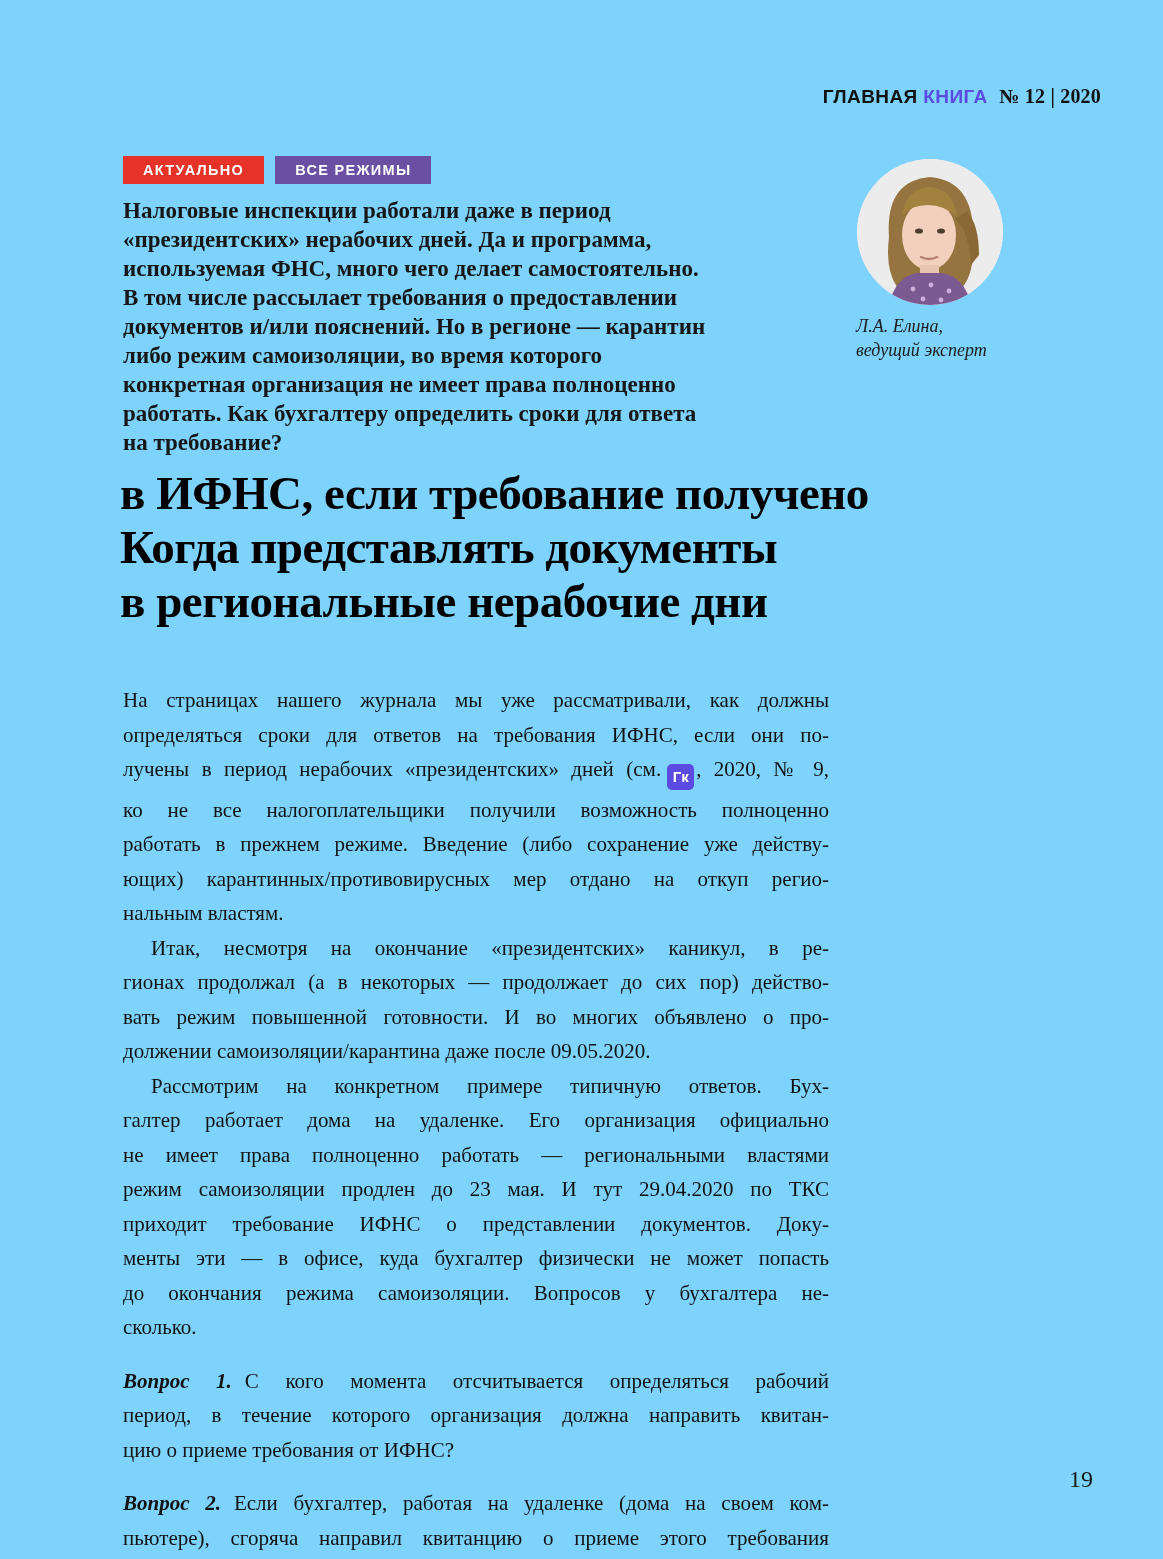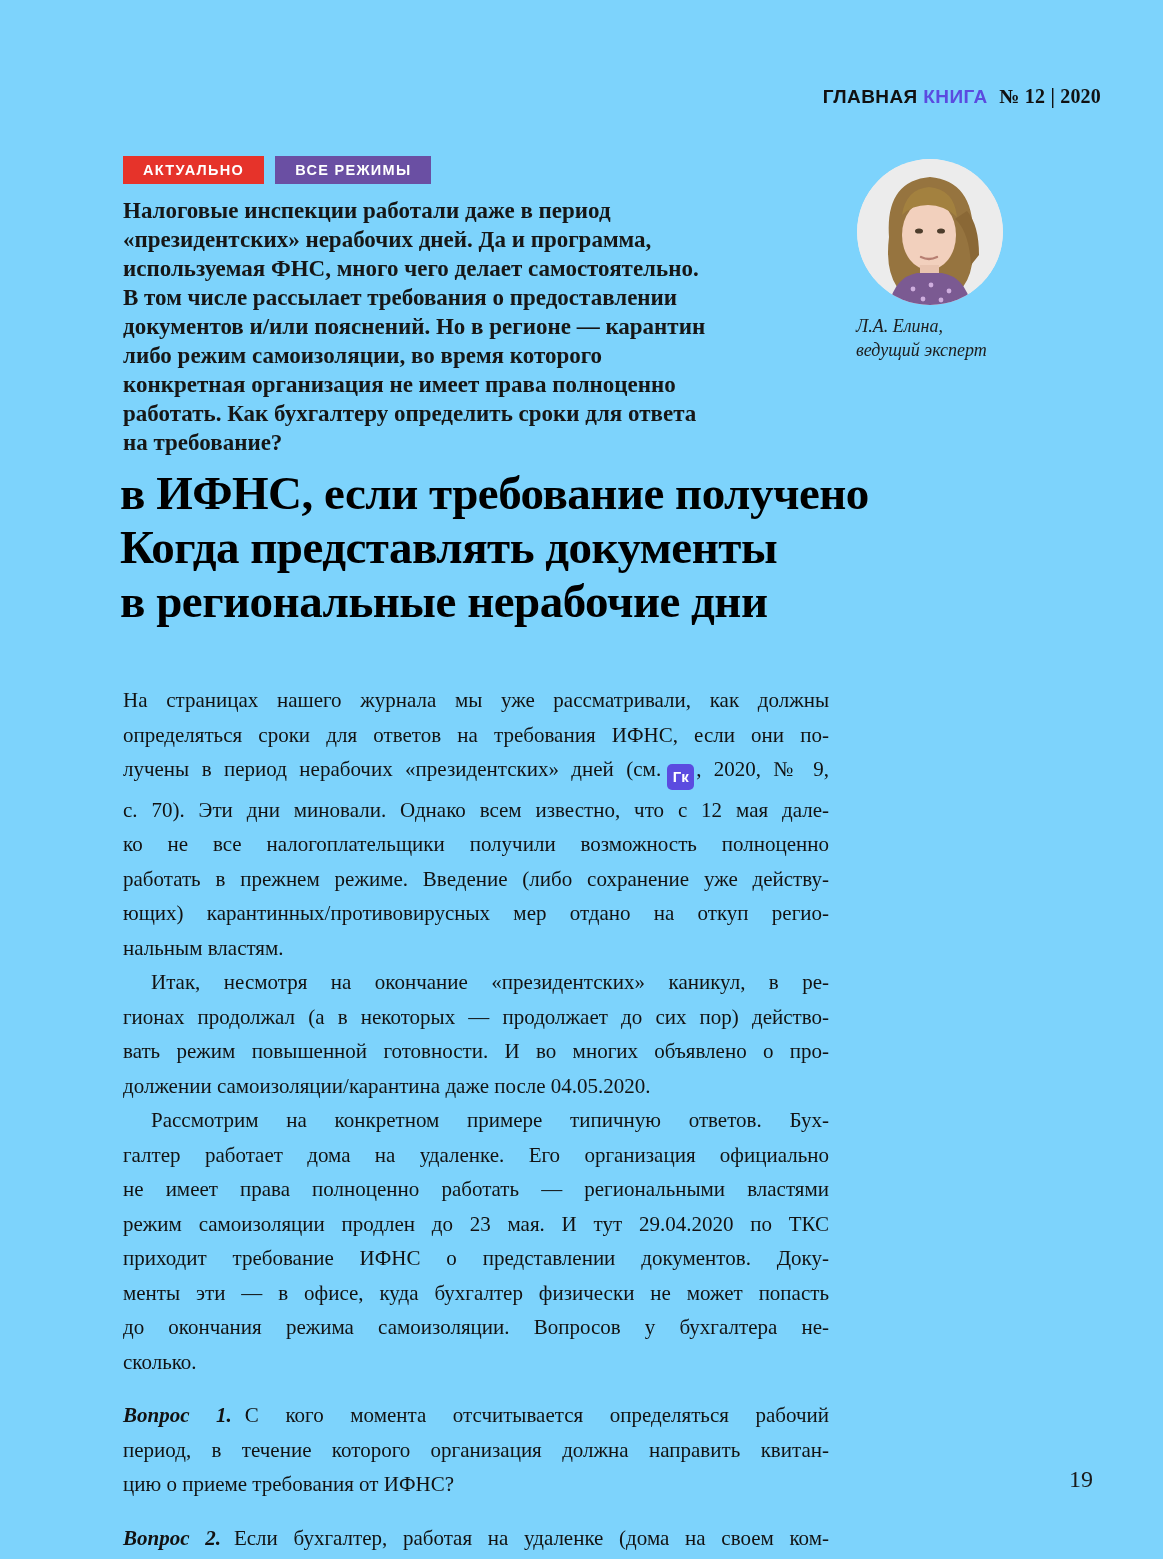--- a/index.html
+++ b/index.html
@@ -135,32 +135,31 @@
   </h1>
 
   <div class="body">
 
     <div>
       <div class="jl">На страницах нашего журнала мы уже рассматривали, как должны</div>
       <div class="jl">определяться сроки для ответов на требования ИФНС, если они по-</div>
       <div class="jl"><span>лучены в период нерабочих «президентских» дней (см.</span><span class="gk-icon">
             <span>Гк</span>
           </span><span>, 2020, № 9,</span></div>
-      <div class="jl">с. 70). Эти дни миновали. Однако всем известно, что с 12 мая дале-</div>
       <div class="jl">ко не все налогоплательщики получили возможность полноценно</div>
       <div class="jl">работать в прежнем режиме. Введение (либо сохранение уже действу-</div>
       <div class="jl">ющих) карантинных/противовирусных мер отдано на откуп регио-</div>
       <div class="jl last">нальным властям.</div>
     </div>
 
     <div>
       <div class="jl indent">Итак, несмотря на окончание «президентских» каникул, в ре-</div>
       <div class="jl">гионах продолжал (а в некоторых — продолжает до сих пор) действо-</div>
       <div class="jl">вать режим повышенной готовности. И во многих объявлено о про-</div>
-      <div class="jl last">должении самоизоляции/карантина даже после 04.05.2020.</div>
+      <div class="jl last">должении самоизоляции/карантина даже после 09.05.2020.</div>
     </div>
 
     <div>
       <div class="jl indent">Рассмотрим на конкретном примере типичную ответов. Бух-</div>
       <div class="jl">галтер работает дома на удаленке. Его организация официально</div>
       <div class="jl">не имеет права полноценно работать — региональными властями</div>
       <div class="jl">режим самоизоляции продлен до 23 мая. И тут 29.04.2020 по ТКС</div>
       <div class="jl">приходит требование ИФНС о представлении документов. Доку-</div>
       <div class="jl">менты эти — в офисе, куда бухгалтер физически не может попасть</div>
       <div class="jl">до окончания режима самоизоляции. Вопросов у бухгалтера не-</div>

